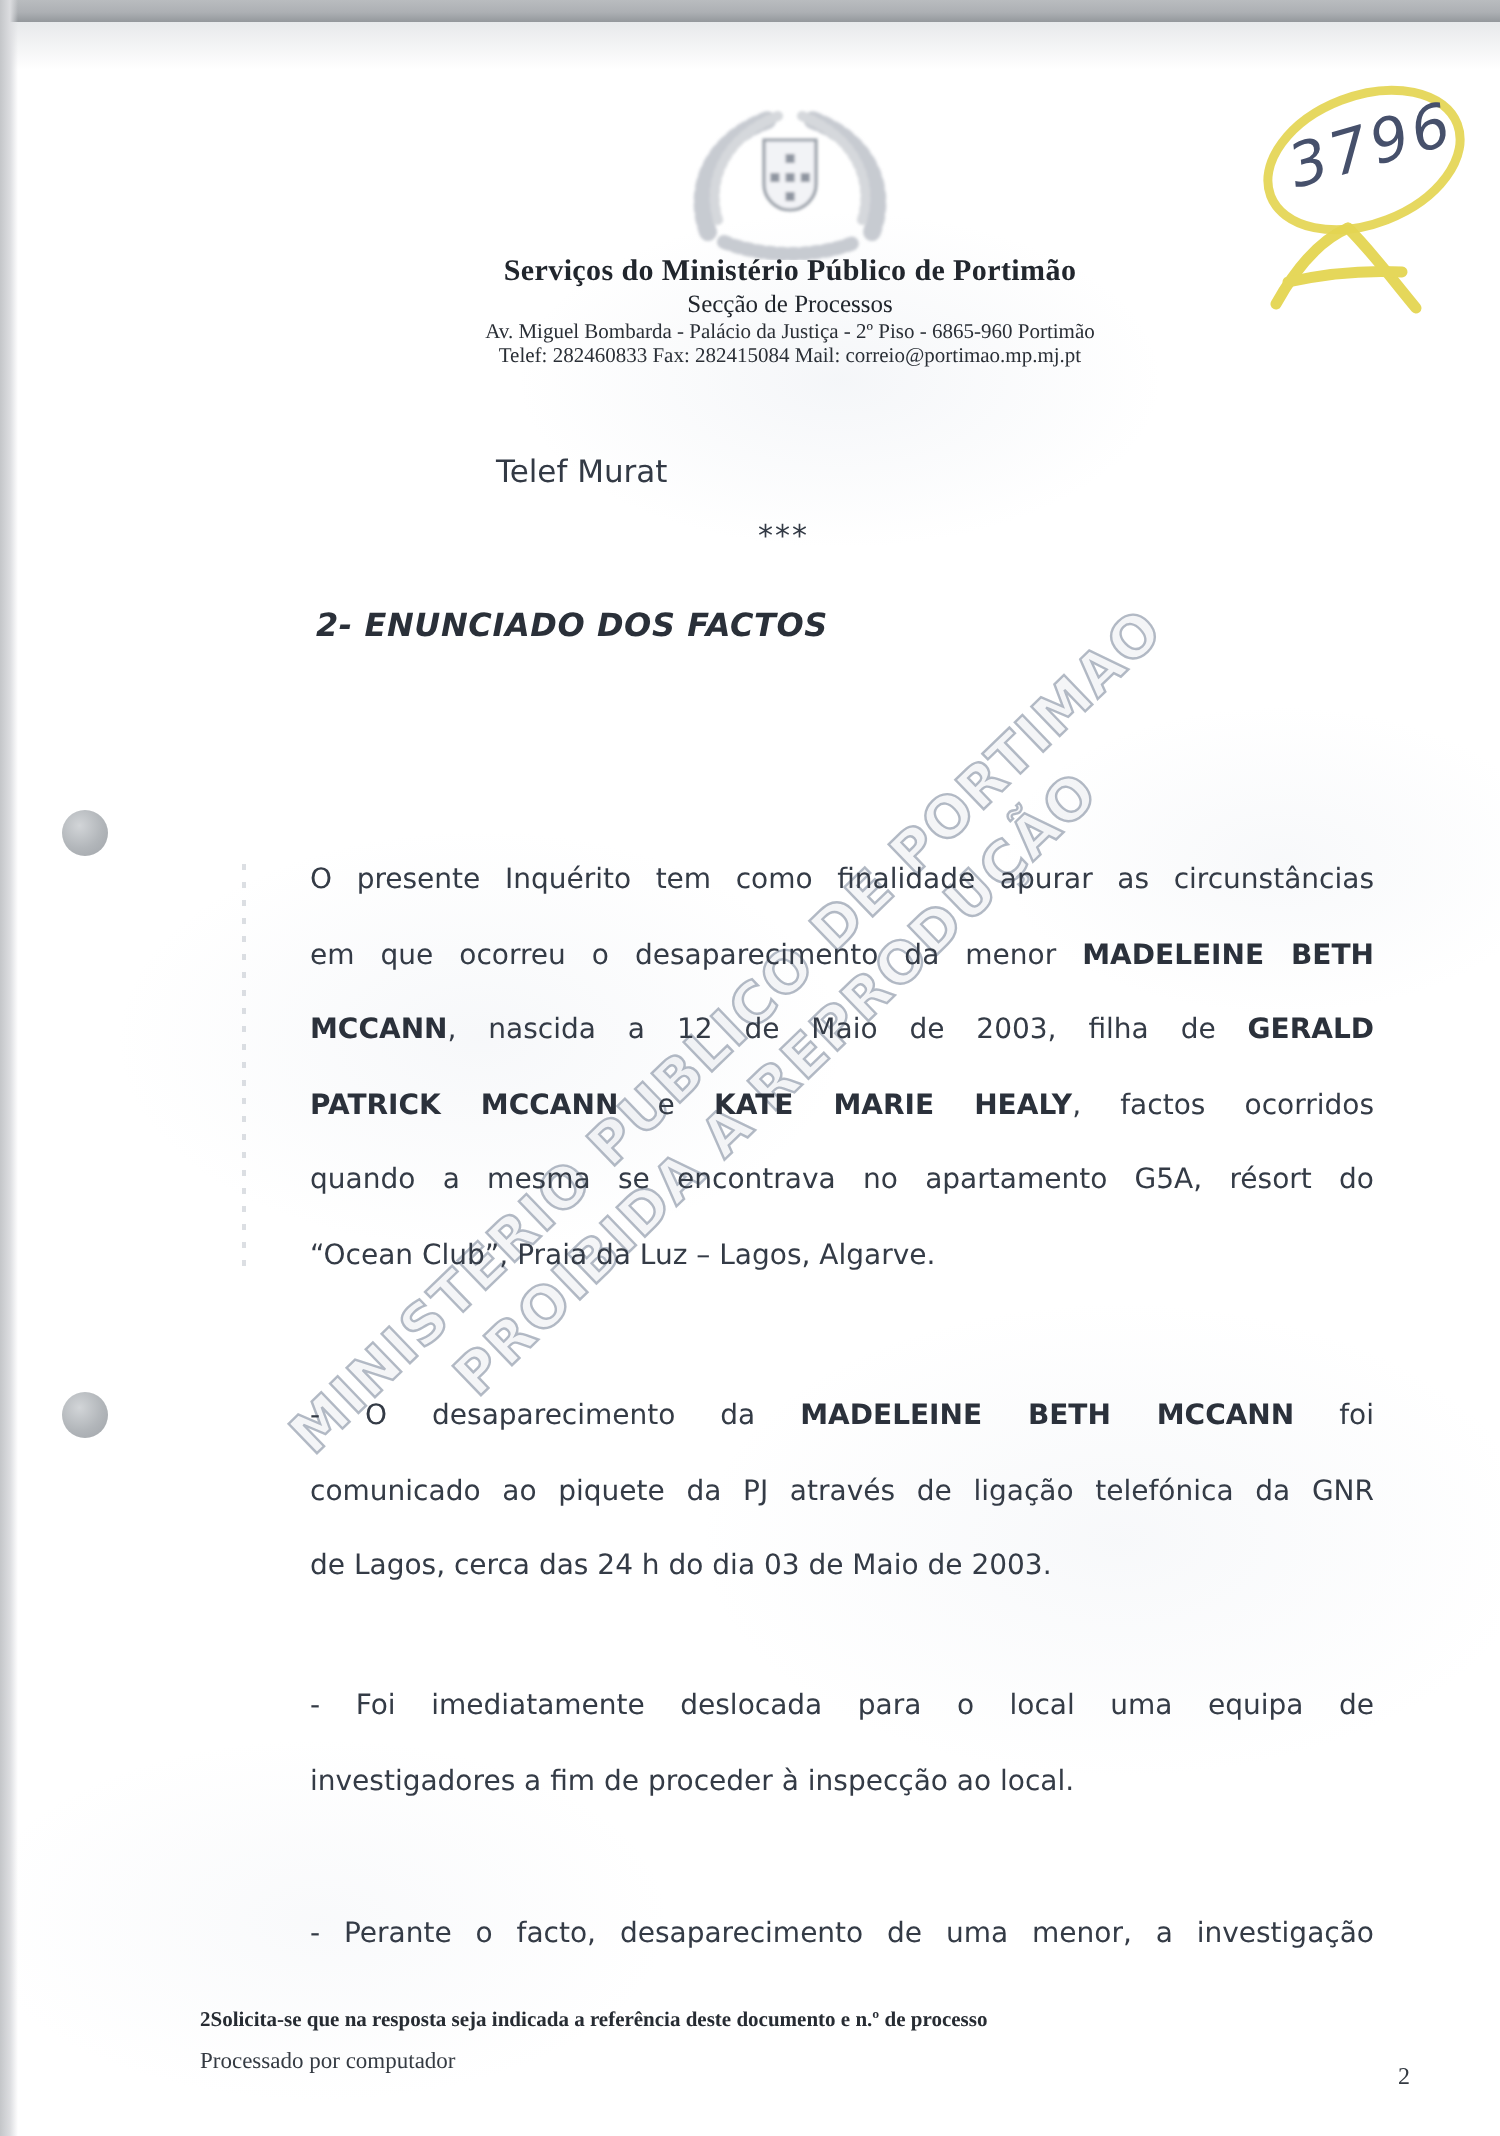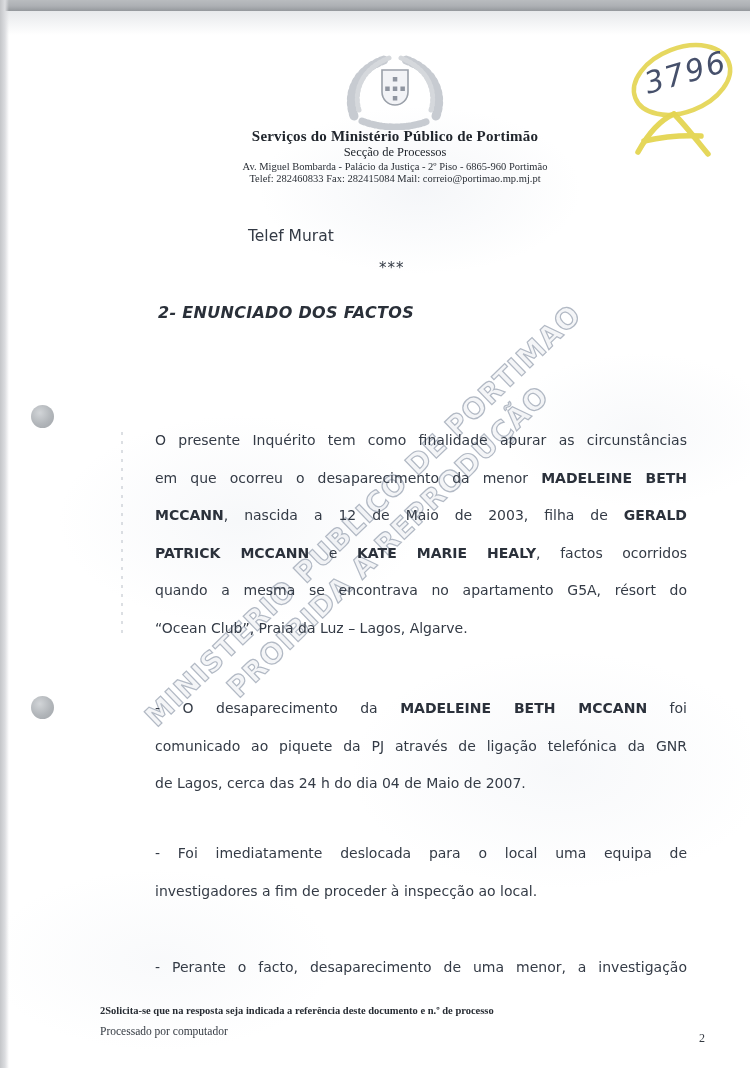--- a/index.html
+++ b/index.html
@@ -141,21 +141,21 @@
       <div class="tline"><span>O presente Inquérito tem como finalidade apurar as circunstâncias</span></div>
       <div class="tline"><span>em que ocorreu o desaparecimento da menor </span><span class="bold">MADELEINE BETH</span></div>
       <div class="tline"><span class="bold">MCCANN</span><span>, nascida a 12 de Maio de 2003, filha de </span><span class="bold">GERALD</span></div>
       <div class="tline"><span class="bold">PATRICK MCCANN</span><span> e </span><span class="bold">KATE MARIE HEALY</span><span>, factos ocorridos</span></div>
       <div class="tline"><span>quando a mesma se encontrava no apartamento G5A, </span><span class="italic">résort</span><span> do</span></div>
       <div class="tline noj"><span>“Ocean Club”, Praia da Luz – Lagos, Algarve.</span></div>
     </div>
   <div class="para p2">
       <div class="tline"><span>- O desaparecimento da </span><span class="bold">MADELEINE BETH MCCANN</span><span> foi</span></div>
       <div class="tline"><span>comunicado ao piquete da PJ através de ligação telefónica da GNR</span></div>
-      <div class="tline noj"><span>de Lagos, cerca das 24 h do dia 04 de Maio de 2007.</span></div>
+      <div class="tline noj"><span>de Lagos, cerca das 24 h do dia 03 de Maio de 2003.</span></div>
     </div>
   <div class="para p3">
       <div class="tline"><span>- Foi imediatamente deslocada para o local uma equipa de</span></div>
       <div class="tline noj"><span>investigadores a fim de proceder à inspecção ao local.</span></div>
     </div>
   <div class="para p4">
       <div class="tline"><span>- Perante o facto, desaparecimento de uma menor, a investigação</span></div>
     </div>
 
   <div class="footnote">2Solicita-se que na resposta seja indicada a referência deste documento e n.º de processo</div>

